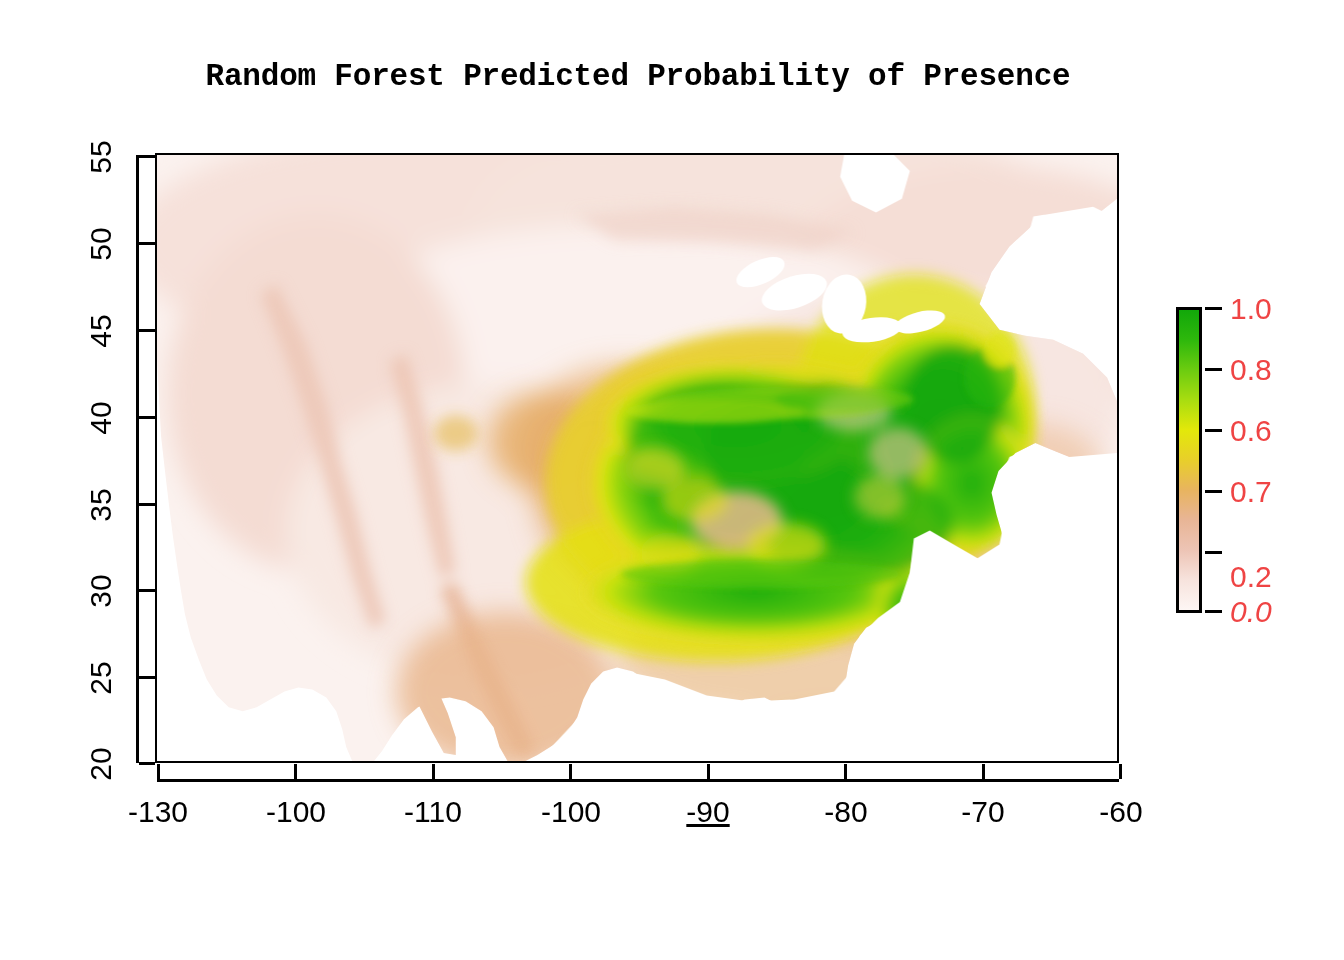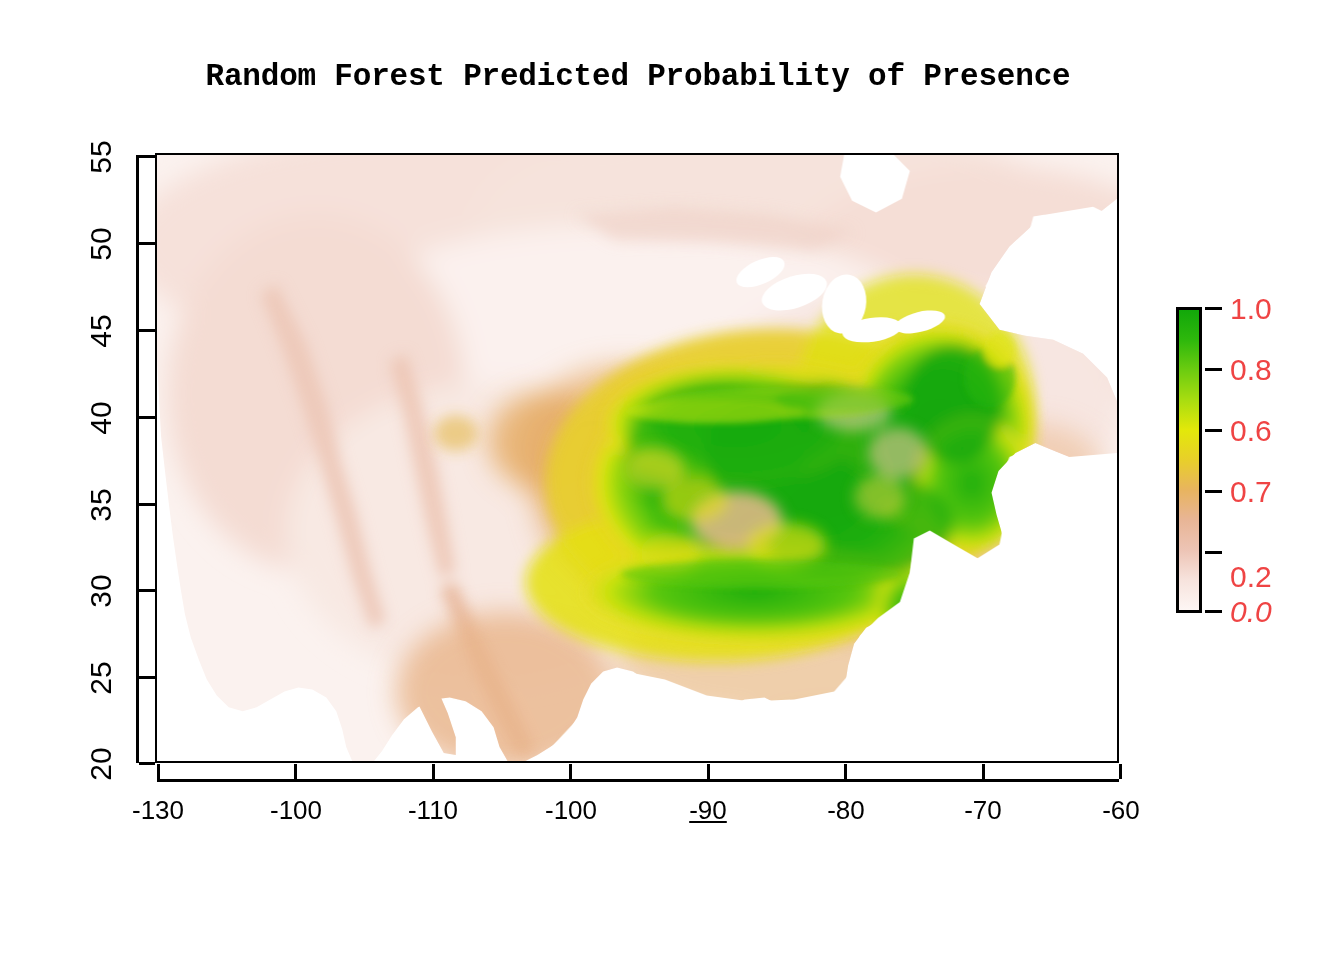--- a/index.html
+++ b/index.html
@@ -78,21 +78,21 @@
   .tick {
     position: absolute;
     background: #000000;
   }
   .x-tick { width: 3px; height: 15px; top: 764px; }
   .y-tick { height: 3px; width: 16px; left: 139px; }
 
   .x-tick-label {
     position: absolute;
     top: 795px;
-    font-size: 26px;
+    font-size: 30px;
     color: #000000;
     font-family: "Liberation Sans", sans-serif;
     transform: translateX(-50%);
     white-space: nowrap;
   }
   .y-tick-label {
     position: absolute;
     left: 84px;
     font-size: 30px;
     color: #000000;

